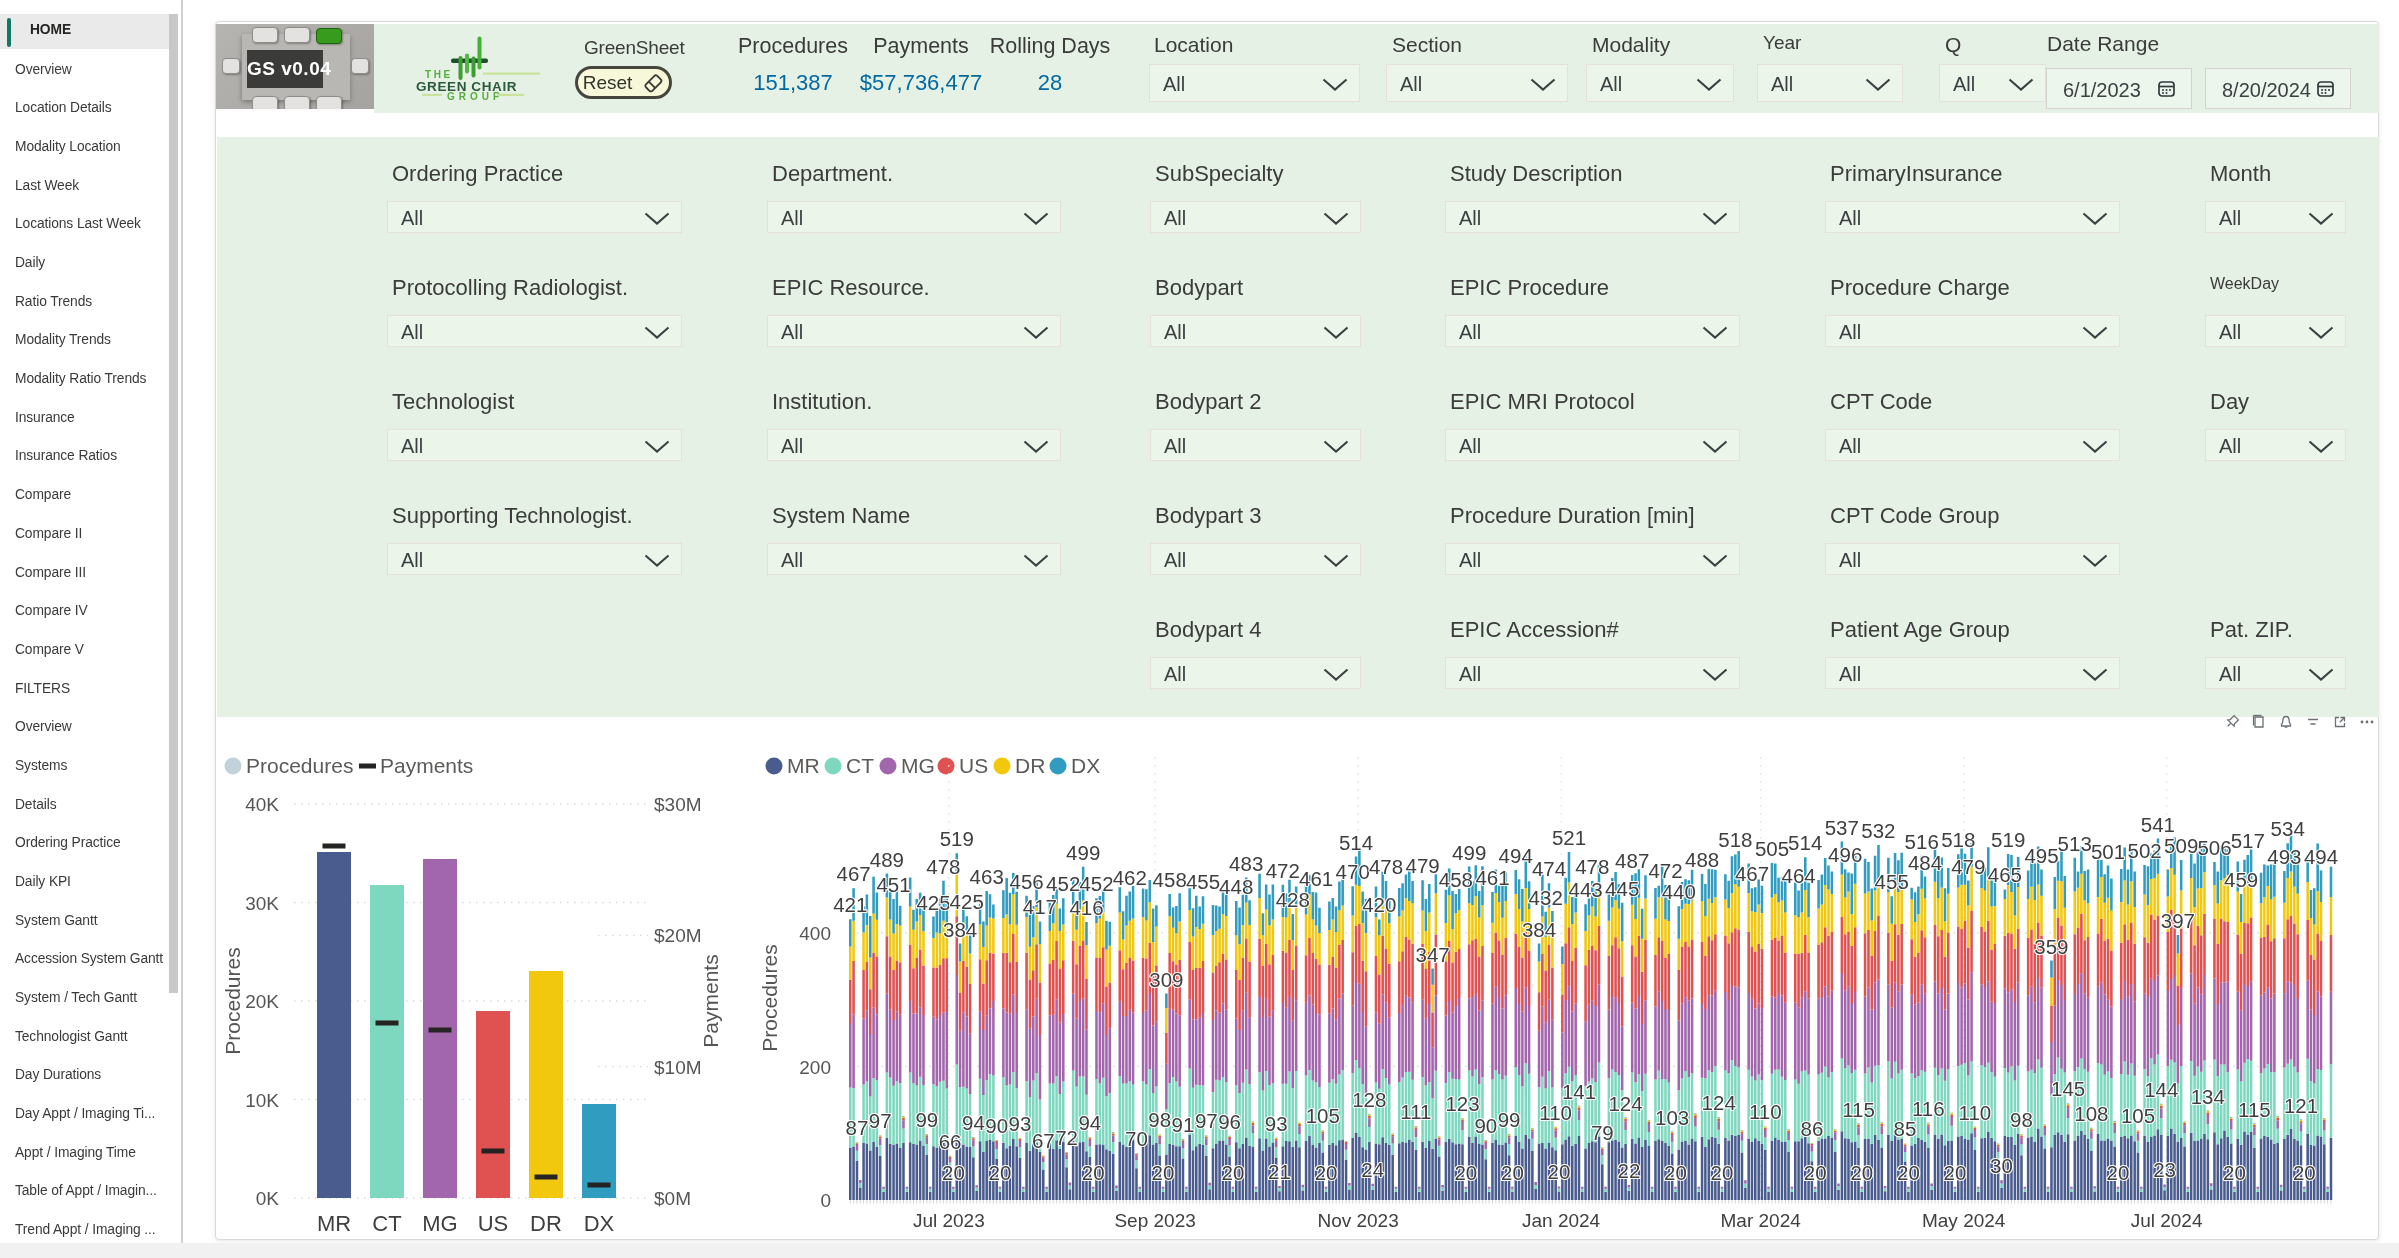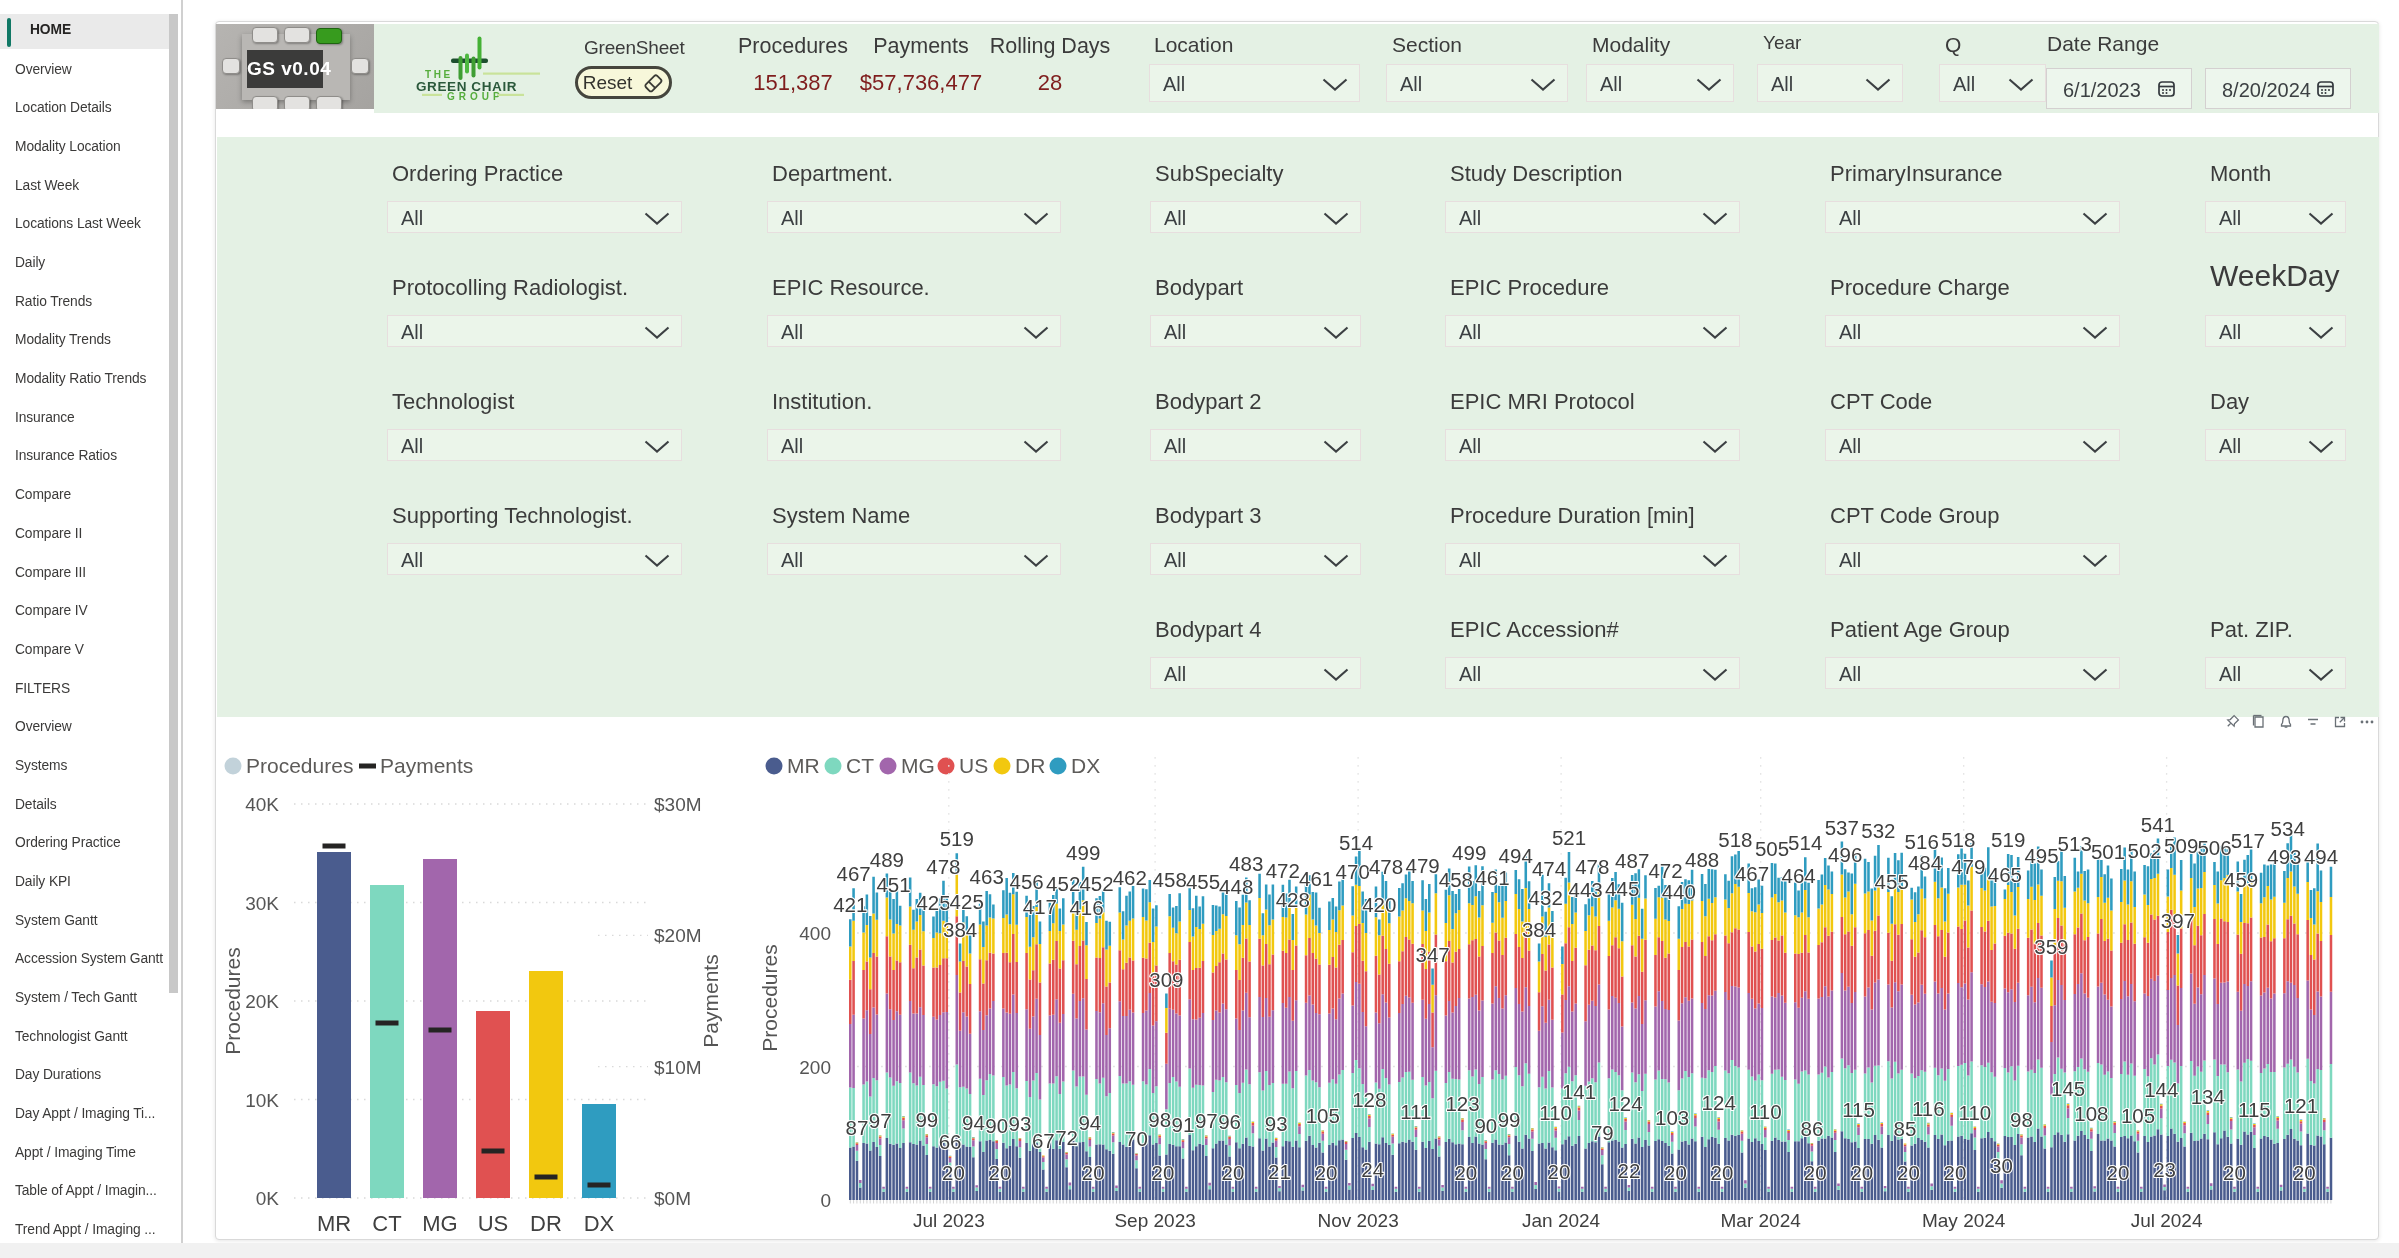--- a/index.html
+++ b/index.html
@@ -19,21 +19,21 @@
 .botstrip { position:absolute; left:0; top:1243px; width:2399px; height:15px; background:#f1f1f1; }
 
 .photo { position:absolute; left:216px; top:24px; width:158px; height:85px; background:linear-gradient(135deg,#b6b4b1,#a5a3a0); overflow:hidden; }
 .ch { position:absolute; width:26px; height:16px; background:#e3e2e0; border:1px solid #8f8d8a; border-radius:4px; box-shadow:1px 1px 2px rgba(0,0,0,.3); }
 .chg { background:#379b1e; border-color:#1e6410; }
 .gsv { position:absolute; left:31px; top:26px; width:76px; height:38px; background:rgba(52,52,52,.95); color:#fff; font-size:19px; font-weight:bold; text-align:center; line-height:38px; white-space:nowrap; letter-spacing:0.5px; }
 .logo { position:absolute; left:410px; top:30px; }
 .gstitle { position:absolute; left:578px; top:37px; font-size:19px; letter-spacing:-0.2px; color:#3b3b3b;margin-left:6px; }
 .reset { position:absolute; left:575px; top:66px; width:97px; height:33px; background:#f7f7da; border:3px solid #45453d; border-radius:17px; font-size:19px; color:#33332e; display:flex; align-items:center; justify-content:center; }
 .kpilab { position:absolute; top:34px; width:240px; text-align:center; font-size:21.5px; color:#3b3b3b; }
-.kpival { position:absolute; top:70px; width:240px; text-align:center; font-size:22px; color:#7f1d1d; }
+.kpival { position:absolute; top:70px; width:240px; text-align:center; font-size:22px; color:#0369a1; }
 .flabel { position:absolute; color:#3b3b3b; white-space:nowrap; }
 .fbox { position:absolute; background:#ebf5ea; border:1px solid #e7dede; }
 .dbox { position:absolute; background:#edf6ed; border:1px solid #d4d0d0; }
 .fall { position:absolute; font-size:20px; color:#3c4043; }
 .chev { position:absolute; }
 </style></head>
 <body>
 <div class="sidebar">
 <div class="sb-hl" style="top:14px"></div>
 <div class="sb-accent" style="top:18px"></div>
@@ -232,21 +232,21 @@
 <div class="fall" style="left:1459px;top:321px">All</div>
 <svg class="chev" style="left:1702px;top:325px" width="26" height="15" viewBox="0 0 26 15">
     <path d="M1.5 2.5 L13 12.5 L24.5 2.5" fill="none" stroke="#3c4043" stroke-width="2.1"></path>
   </svg>
 <div class="flabel" style="left:1830px;top:275px;font-size:22px">Procedure Charge</div>
 <div class="fbox" style="left:1825px;top:315px;width:295px;height:32px"></div>
 <div class="fall" style="left:1839px;top:321px">All</div>
 <svg class="chev" style="left:2082px;top:325px" width="26" height="15" viewBox="0 0 26 15">
     <path d="M1.5 2.5 L13 12.5 L24.5 2.5" fill="none" stroke="#3c4043" stroke-width="2.1"></path>
   </svg>
-<div class="flabel" style="left:2210px;top:259px;font-size:30px">WeekDay</div>
+<div class="flabel" style="left:2210px;top:275px;font-size:16px">WeekDay</div>
 <div class="fbox" style="left:2205px;top:315px;width:141px;height:32px"></div>
 <div class="fall" style="left:2219px;top:321px">All</div>
 <svg class="chev" style="left:2308px;top:325px" width="26" height="15" viewBox="0 0 26 15">
     <path d="M1.5 2.5 L13 12.5 L24.5 2.5" fill="none" stroke="#3c4043" stroke-width="2.1"></path>
   </svg>
 <div class="flabel" style="left:392px;top:389px;font-size:22px">Technologist</div>
 <div class="fbox" style="left:387px;top:429px;width:295px;height:32px"></div>
 <div class="fall" style="left:401px;top:435px">All</div>
 <svg class="chev" style="left:644px;top:439px" width="26" height="15" viewBox="0 0 26 15">
     <path d="M1.5 2.5 L13 12.5 L24.5 2.5" fill="none" stroke="#3c4043" stroke-width="2.1"></path>

